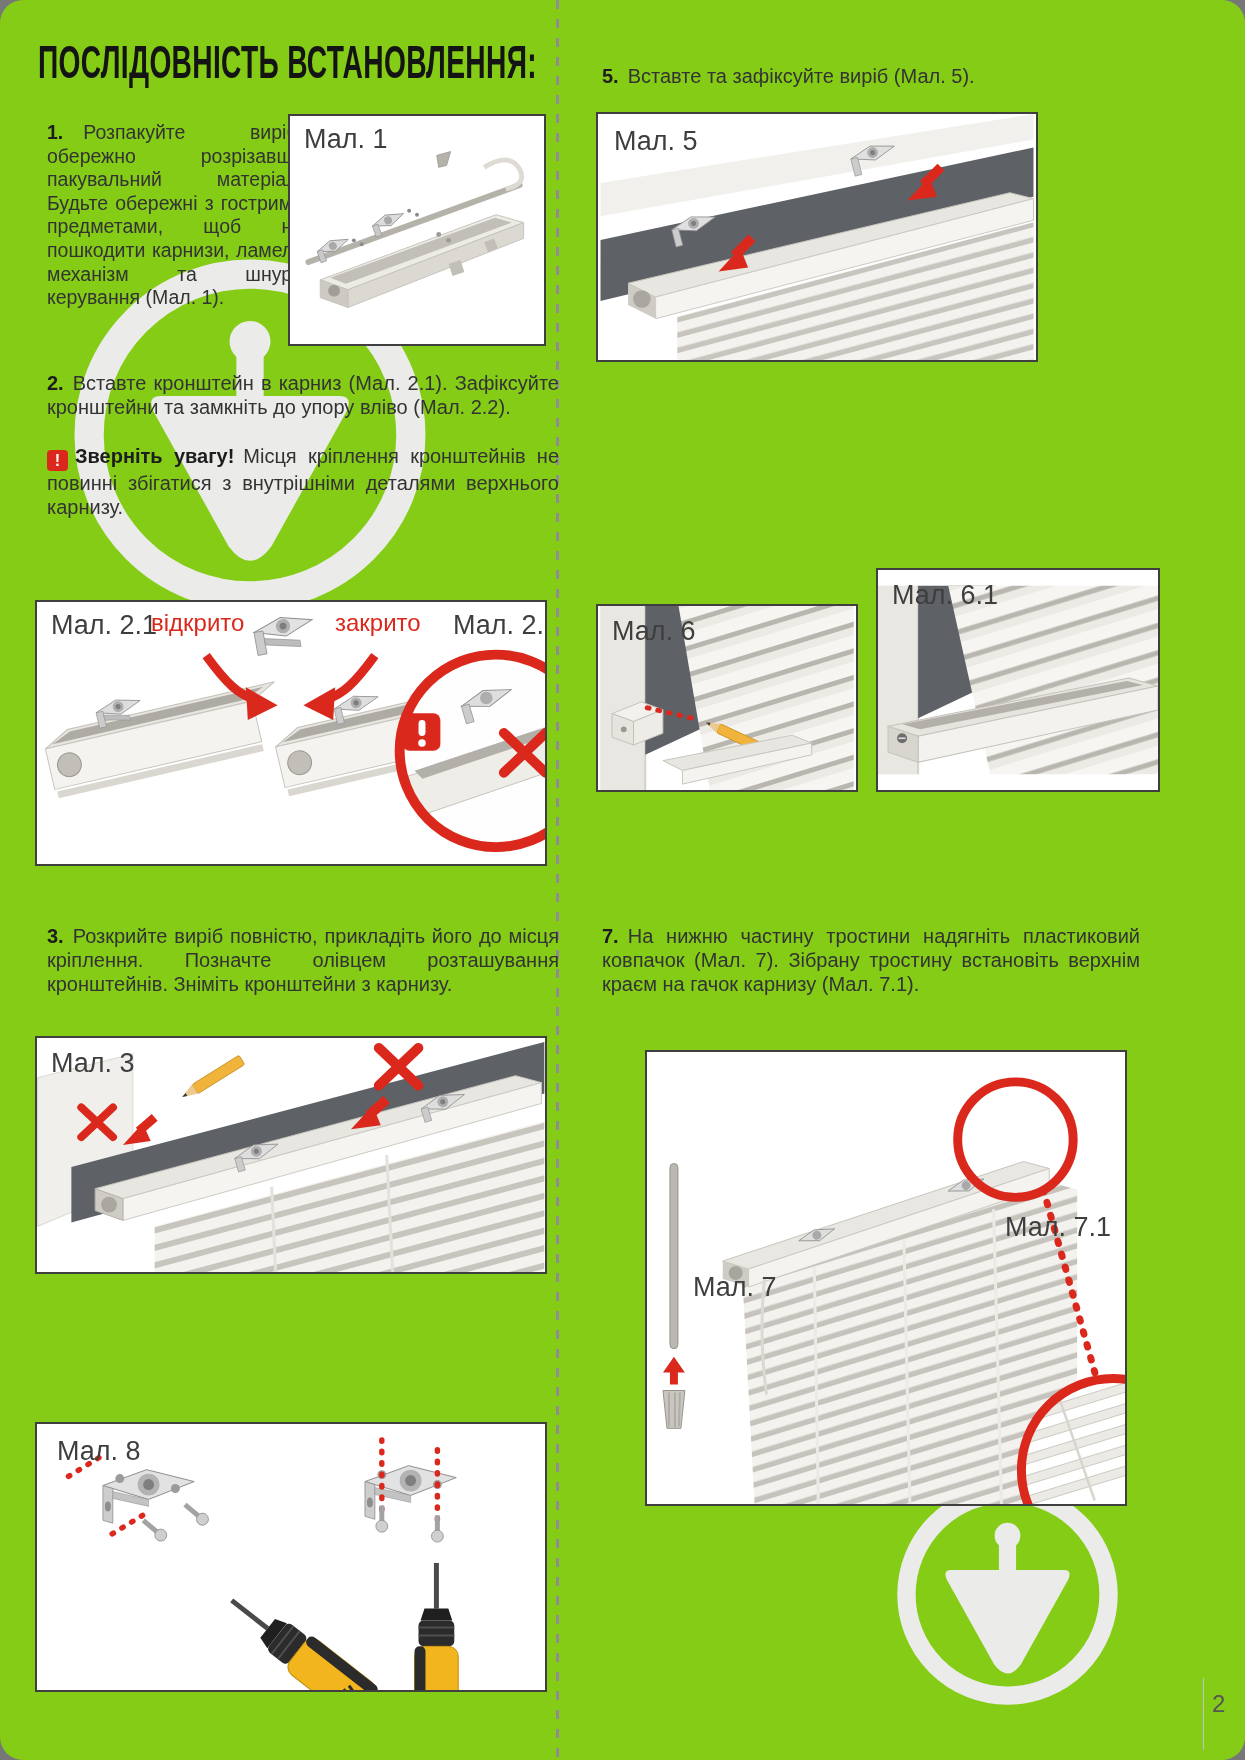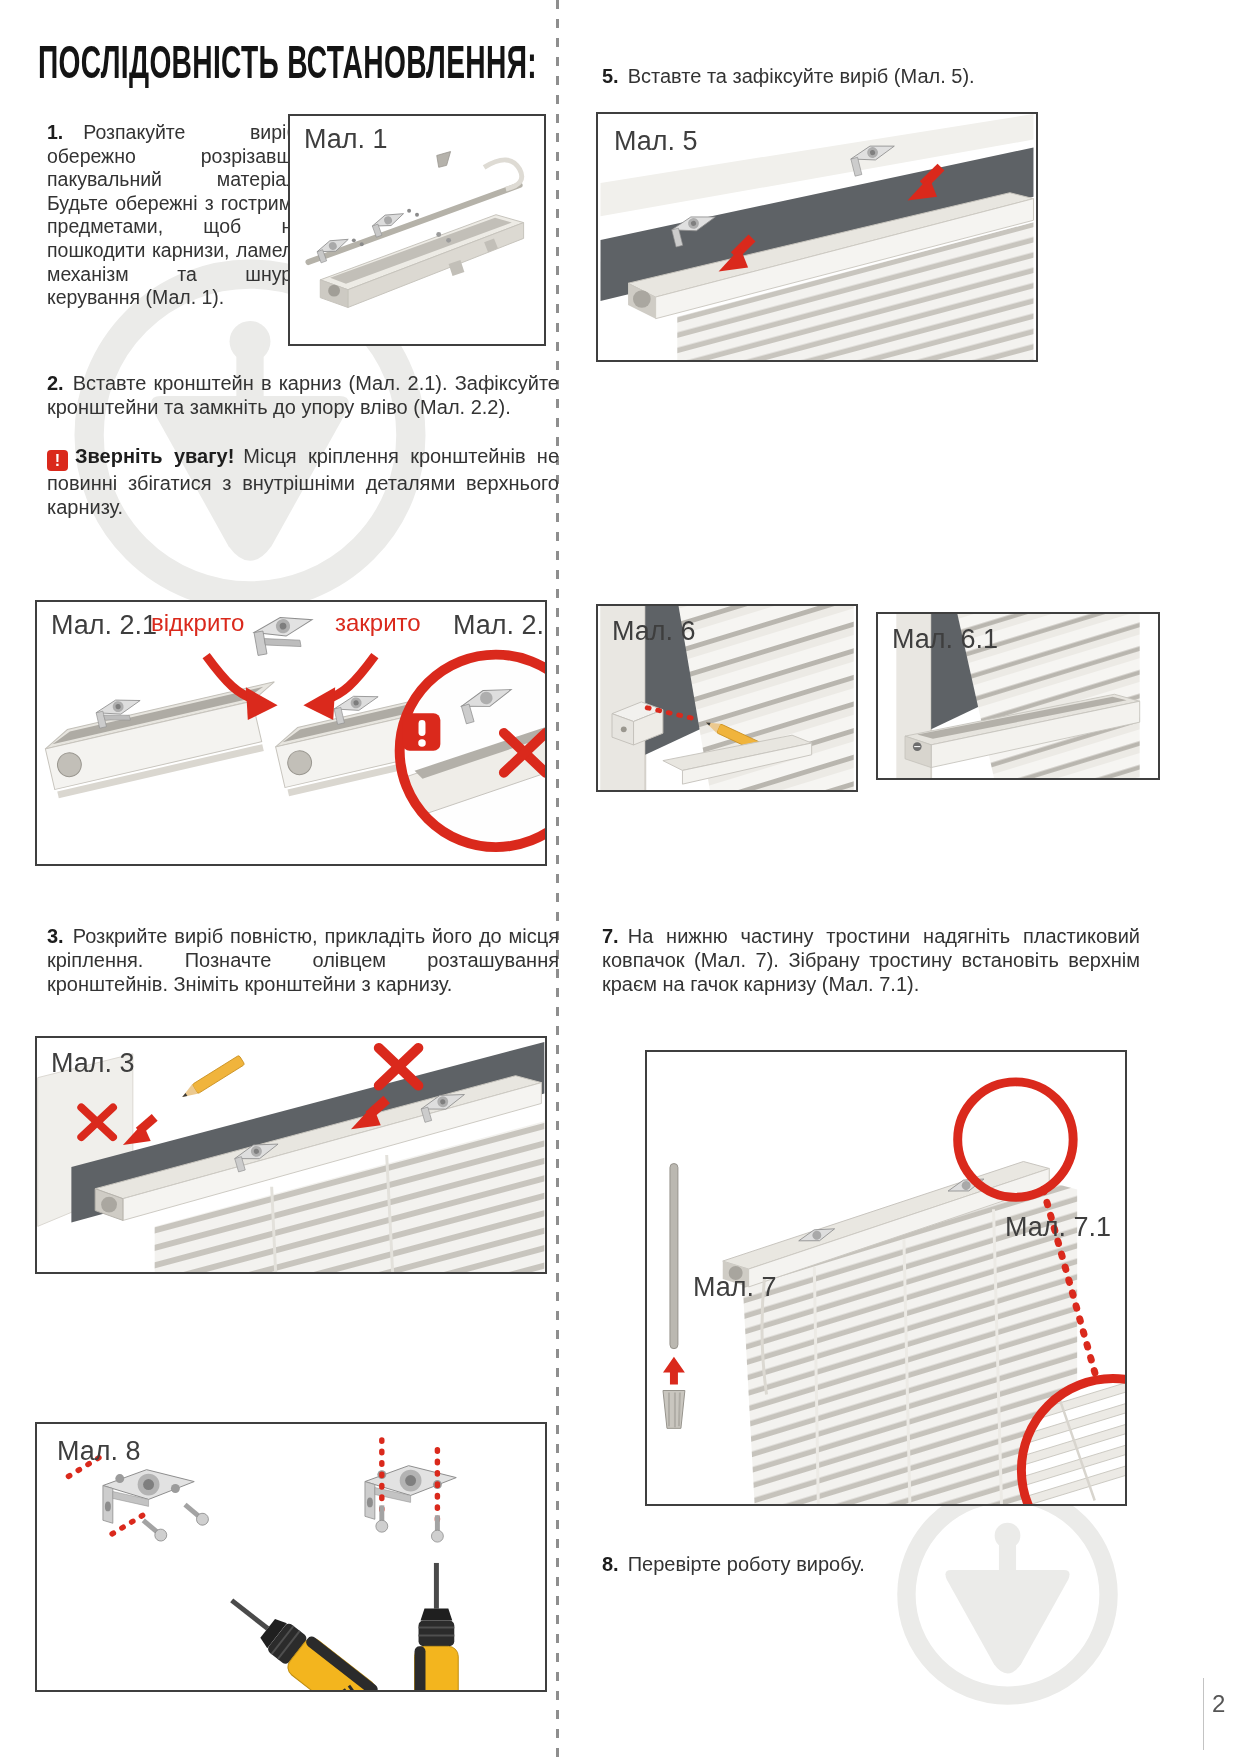--- a/index.html
+++ b/index.html
@@ -1,17 +1,17 @@
 <!DOCTYPE html>
 <html><head>
 <meta charset="utf-8">
 <style>
   html,body{margin:0;padding:0;background:#777;}
-  .page{position:relative;width:1245px;height:1760px;background:#ffffff;
-        font-family:"Liberation Sans",sans-serif;color:#333;overflow:hidden;margin:0 auto;}
+  .page{position:relative;width:1245px;height:1760px;background:#84cc16;
+        font-family:"Liberation Sans",sans-serif;color:#333;overflow:hidden;margin:0 auto;border-radius:23px;}
   .wm{position:absolute;z-index:0;pointer-events:none;}
   .content{position:absolute;inset:0;z-index:1;}
   .divider{position:absolute;left:556px;top:0;width:3px;height:1760px;
            background:repeating-linear-gradient(180deg,#8e8e8e 0 9px,transparent 9px 19px);}
   .title-wrap{position:absolute;left:38px;top:34px;height:56px;}
   .title-wrap span{display:inline-block;font-size:47px;font-weight:bold;color:#141414;
            transform:scaleX(.60);transform-origin:left top;white-space:nowrap;letter-spacing:.5px;}
   .step{position:absolute;text-align:justify;font-size:20px;line-height:24px;color:#333;margin:12px;}
   .step b{font-weight:bold;color:#1d1d1d;margin-right:9px;}
   .step.narrow{font-size:19.5px;line-height:23.6px;}
@@ -374,21 +374,21 @@
         <g transform="translate(166,146) rotate(205)">
           <rect x="0" y="-5" width="50" height="10" rx="2" fill="#f0b43c" stroke="#c98f1f" stroke-width="0.8"></rect>
           <polygon points="50,-5 64,0 50,5" fill="#ecc98f"></polygon>
           <polygon points="59.5,-1.7 64,0 59.5,1.7" fill="#3a3a3a"></polygon>
         </g>
         <polygon points="64,158 196,132 216,140 84,168" fill="#e8e6e0" stroke="#c8c5be" stroke-width="1"></polygon>
         <polygon points="84,168 216,140 216,152 84,182" fill="#f4f3ef" stroke="#c8c5be" stroke-width="1"></polygon>
       </svg>
     </div>
 
-    <div class="fig" style="left:876px;top:612px;width:284px;height:168px">
+    <div class="fig" style="left:876px;top:568px;width:284px;height:224px">
       <div class="fig-label" style="left:14px;top:10px">Мал. 6.1</div>
       <svg viewBox="0 0 279 188">
         <defs>
           <pattern id="sl61" width="30" height="26" patternUnits="userSpaceOnUse" patternTransform="rotate(-17)">
             <rect width="30" height="26" fill="#eceae5"></rect>
             <rect width="30" height="13" fill="#f6f5f2"></rect>
             <rect y="13" width="30" height="5" fill="#b9b6af"></rect>
           </pattern>
         </defs>
         <rect x="0" y="0" width="40" height="188" fill="#e9e7e2"></rect>
@@ -460,20 +460,17 @@
             <rect x="350" y="390" width="160" height="9" fill="#eceae5" stroke="#c6c3bc" stroke-width="0.8"></rect>
             <rect x="350" y="410" width="160" height="9" fill="#eceae5" stroke="#c6c3bc" stroke-width="0.8"></rect>
             <rect x="350" y="430" width="160" height="9" fill="#eceae5" stroke="#c6c3bc" stroke-width="0.8"></rect>
             <line x1="430" y1="344" x2="434" y2="454" stroke="#d8d5ce" stroke-width="2.5"></line>
           </g>
         </g>
         <circle cx="468" cy="420" r="92" fill="none" stroke="#da291c" stroke-width="9"></circle>
       </svg>
     </div>
 
-    <p class="step" style="left:590px;top:1540px;width:538px;text-align:left">
-      <b>8.</b><span>Перевірте роботу виробу.</span>
-    </p>
 
     <div class="foot-line"></div>
     <div class="page-num">2</div>
   </div>
 </div>
 
 </body></html>

